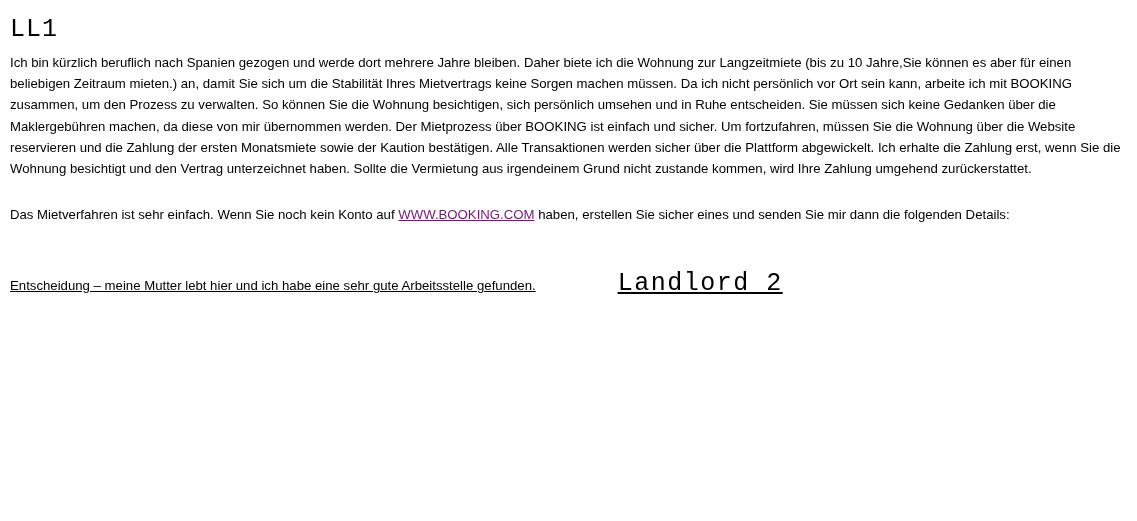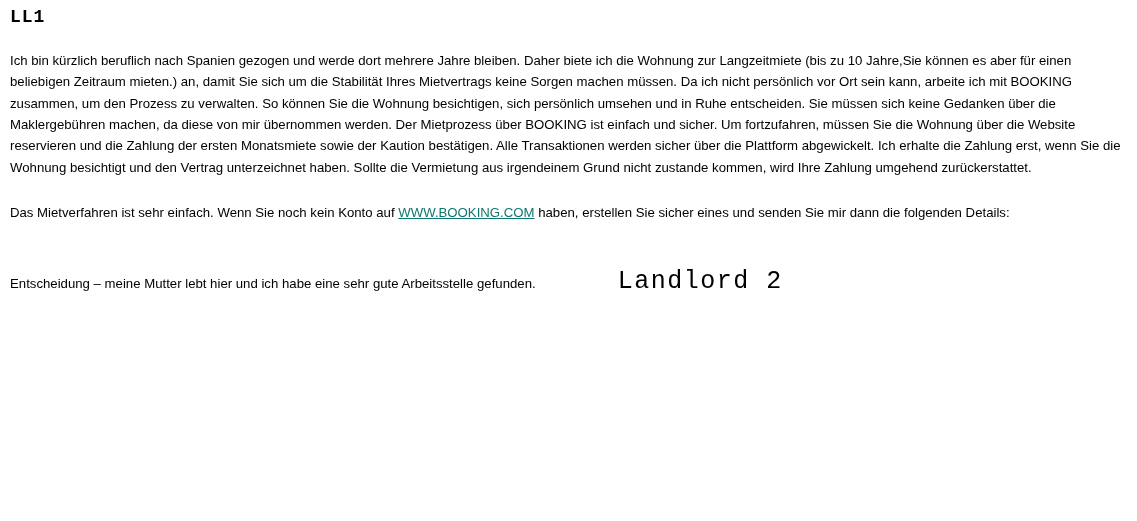--- a/index.html
+++ b/index.html
@@ -16,46 +16,47 @@
   }
   .page {
     position: relative;
     width: 1137px;
     height: 521px;
     padding: 0;
     box-sizing: border-box;
   }
   .heading {
     font-family: "Liberation Mono", monospace;
-    font-size: 18px;
-    font-weight: bold;
+    font-size: 25px;
+    font-weight: normal;
     letter-spacing: 1px;
-    margin: 8px 0 0 10px;
+    margin: 16px 0 0 10px;
     line-height: 1.1;
   }
   .para {
     font-size: 13.2px;
     line-height: 1.62;
     margin: 6px 10px 0 10px;
     text-align: left;
     max-width: 1120px;
   }
   .para.intro {
-    margin-top: 22px;
+    margin-top: 8px;
   }
   .spacer-md { height: 18px; }
   .spacer-lg { height: 26px; }
   a.link {
-    color: #0f766e;
+    color: #701a75;
     text-decoration: underline;
   }
   .mid-row {
     display: flex;
     align-items: baseline;
     margin: 0 10px;
+    text-decoration: underline;
   }
   .mid-row .mid-text {
     font-size: 13.2px;
     line-height: 1.62;
   }
   .landlord-tag {
     font-family: "Liberation Mono", monospace;
     font-size: 25px;
     letter-spacing: 1.5px;
     margin-left: 82px;

